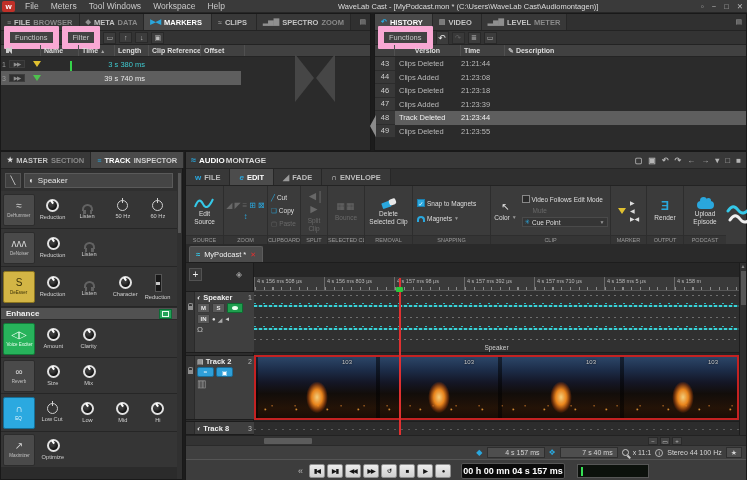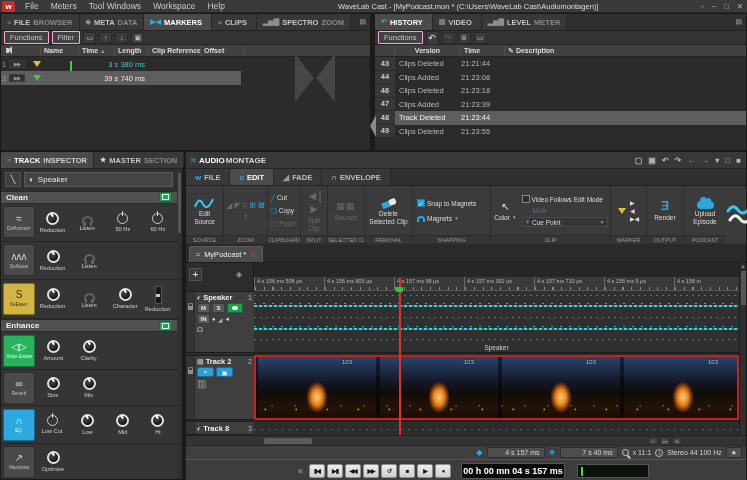--- a/index.html
+++ b/index.html
@@ -16,21 +16,21 @@
 
 .panel{position:absolute;background:#2b2b2b;border:1px solid #191919}
 .ptabs{height:17px;background:#303030;display:flex;align-items:stretch;border-bottom:1px solid #232323}
 .ptab{display:flex;align-items:center;gap:3px;padding:0 6px;font-size:7.5px;font-weight:bold;background:#383838;border-right:1px solid #272727}
 .ptab .ti{font-size:7px;color:#8f8f8f}
 .ptab .ta{color:#c4c4c4}.ptab .tb{color:#8a8a8a;font-weight:bold}
 .ptab.act{background:#4a4a4a}
 .ptab.act .ti{color:#2aa7dd}.ptab.act .ta{color:#fff}.ptab.act .tb{color:#cfcfcf}
 .pmenu{margin-left:auto;align-self:center;padding:0 4px;color:#999;font-size:7px}
 .ptoolbar{height:14px;background:#333;display:flex;align-items:center;gap:3px;padding:0 3px;border-bottom:1px solid #232323;font-size:7.5px}
-.tbtn{background:#424242;border:1px solid #f9a8d4;color:#c5c5c5;padding:1px 5px;border-radius:1px}
+.tbtn{background:#424242;border:6px solid #f9a8d4;color:#c5c5c5;padding:1px 5px;border-radius:1px}
 .ibtn{background:#3c3c3c;border:1px solid #292929;color:#bdbdbd;min-width:13px;text-align:center;font-size:7px;padding:1px 1px}
 .thead{height:12px;background:#414141;display:flex;font-size:7px;font-weight:bold;color:#ddd;border-bottom:1px solid #242424}
 .thc{padding:1px 3px;border-right:1px solid #505050;display:flex;align-items:center;gap:2px;overflow:hidden;white-space:nowrap}
 
 .spk{width:3px;height:5px;background:#ccc;position:relative;margin-left:2px}
 .spk::after{content:"";position:absolute;left:2px;top:-2px;border-top:4.5px solid transparent;border-bottom:4.5px solid transparent;border-right:4px solid #ccc}
 
 .mrow{height:14px;display:flex;align-items:center;font-size:7.5px;color:#b5b5b5;position:relative}
 .mrow .rn{width:7px;text-align:left;color:#9a9a9a;font-size:7px;padding-left:1px}
 .mrow .pp{width:16px;color:#8f8f8f;font-size:5.5px;letter-spacing:-1px;border:1px solid #3d3d3d;background:#313131;text-align:center;margin-left:1px}
@@ -41,21 +41,21 @@
 .mrow.sel .cellbg{position:absolute;left:0;top:0;height:14px;width:240px;background:#5e5e5e;z-index:0}
 .mrow.sel *{z-index:1}
 .mrow.sel .mtime{color:#e8e8e8}
 .curbar{position:absolute;left:-9px;top:1px;width:2px;height:11px;background:#35d24a}
 
 .wm{position:absolute;display:flex}
 .wmL{width:0;height:0;border-top:24px solid transparent;border-bottom:24px solid transparent;border-left:19px solid #464646}
 .wmR{width:0;height:0;border-top:24px solid transparent;border-bottom:24px solid transparent;border-right:19px solid #464646;margin-left:2px}
 
 .hrow{height:13.5px;display:flex;align-items:center;font-size:7.5px;color:#b9b9b9;position:relative}
-.hrow .rn{width:20px;text-align:center;color:#cfcfcf;font-weight:bold;background:#383838;border-bottom:1px solid #2c2c2c;height:100%;display:flex;align-items:center;justify-content:center}
+.hrow .rn{width:20px;text-align:center;color:#cfcfcf;font-weight:normal;background:#383838;border-bottom:1px solid #2c2c2c;height:100%;display:flex;align-items:center;justify-content:center}
 .hrow .hv{width:66px;padding-left:4px}
 .hrow .ht{width:44px}
 .hrow.sel{background:#5e5e5e;color:#efefef}
 
 .itabrow{height:17px;background:#303030;display:flex;border-bottom:1px solid #232323}
 .insp-body{position:absolute;left:0;top:17px;right:5px;bottom:0;display:flex;flex-direction:column;overflow:hidden}
 .presetrow{height:22px;display:flex;align-items:center;gap:3px;padding:0 4px;background:#2f2f2f}
 .sqbtn{width:16px;height:15px;background:#3f3f3f;border:1px solid #555;color:#ddd;display:flex;align-items:center;justify-content:center;font-size:8px}
 .preset{flex:1;height:15px;background:#454545;border:1px solid #5a5a5a;display:flex;align-items:center;gap:4px;padding:0 4px;font-size:8px;color:#e5e5e5}
 .sechdr{height:13px;background:#515151;display:flex;align-items:center;padding:0 5px;font-size:8px;font-weight:bold;color:#f0f0f0;border-top:1px solid #2a2a2a;border-bottom:1px solid #2a2a2a}
@@ -339,44 +339,40 @@
         <span class="hv">Clips Deleted</span>
         <span class="ht">21:23:55</span>
       </div>
   </div>
 </div>
 
 <div class="divarrow"></div>
 
 <div class="panel" style="left:0;top:151px;width:183px;height:329px">
   <div class="itabrow">
+    <div class="ptab">
+        <span class="ti" style="color:#ddd">★</span>
+        <span class="ta">MASTER</span>
+        <span class="tb">SECTION</span>
+      </div>
     <div class="ptab act">
         <span class="ti">≡</span>
         <span class="ta">TRACK</span>
         <span class="tb">INSPECTOR</span>
-      </div>
-    <div class="ptab">
-        <span class="ti" style="color:#ddd">★</span>
-        <span class="ta">MASTER</span>
-        <span class="tb">SECTION</span>
       </div>
     <span class="pmenu">▤</span>
   </div>
   <div class="insp-body">
     <div class="presetrow">
       <span class="sqbtn">╲</span>
       <div class="preset">
           <span>◐</span>
           <span>Speaker</span>
         </div>
     </div>
-    <div class="sechdr">
-        <span>Clean</span>
-        <span class="rackbtn"></span>
-      </div>
     <div class="modrow" style="height:38px">
       <div class="modbtn">
           <span class="micon">≈</span>
           <span class="mname">DeHummer</span>
         </div>
       <div class="ctl">
           <span class="knob"></span>
           <span class="clab">Reduction</span>
         </div>
       <div class="ctl">

